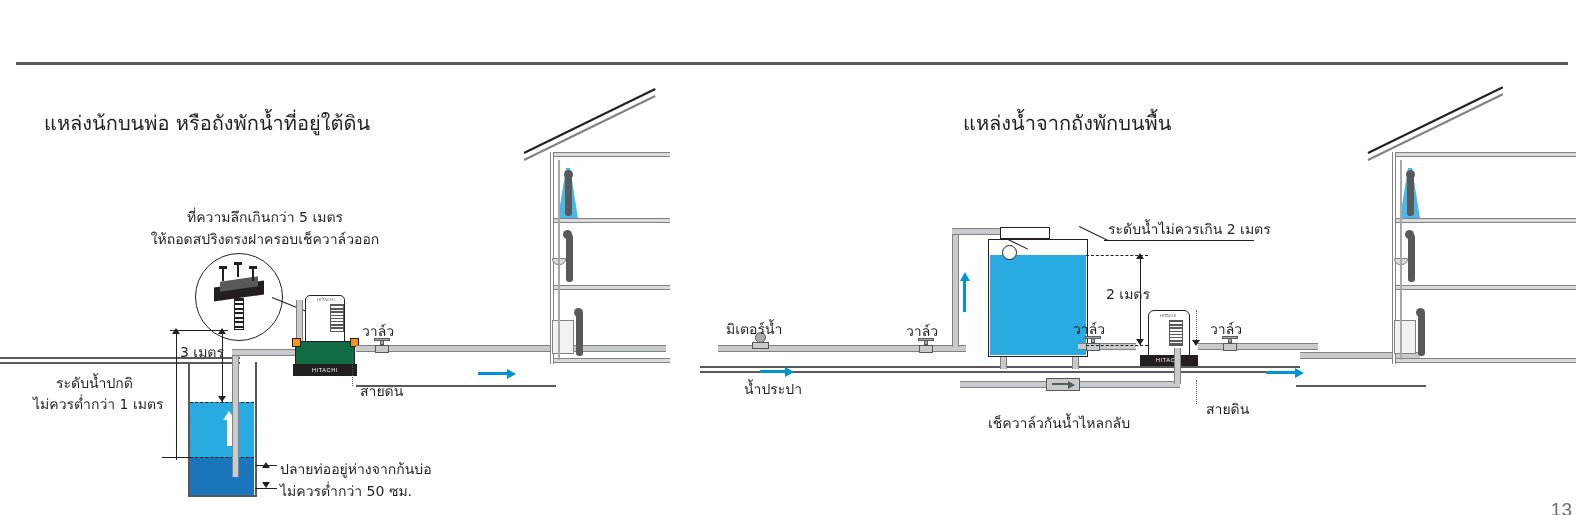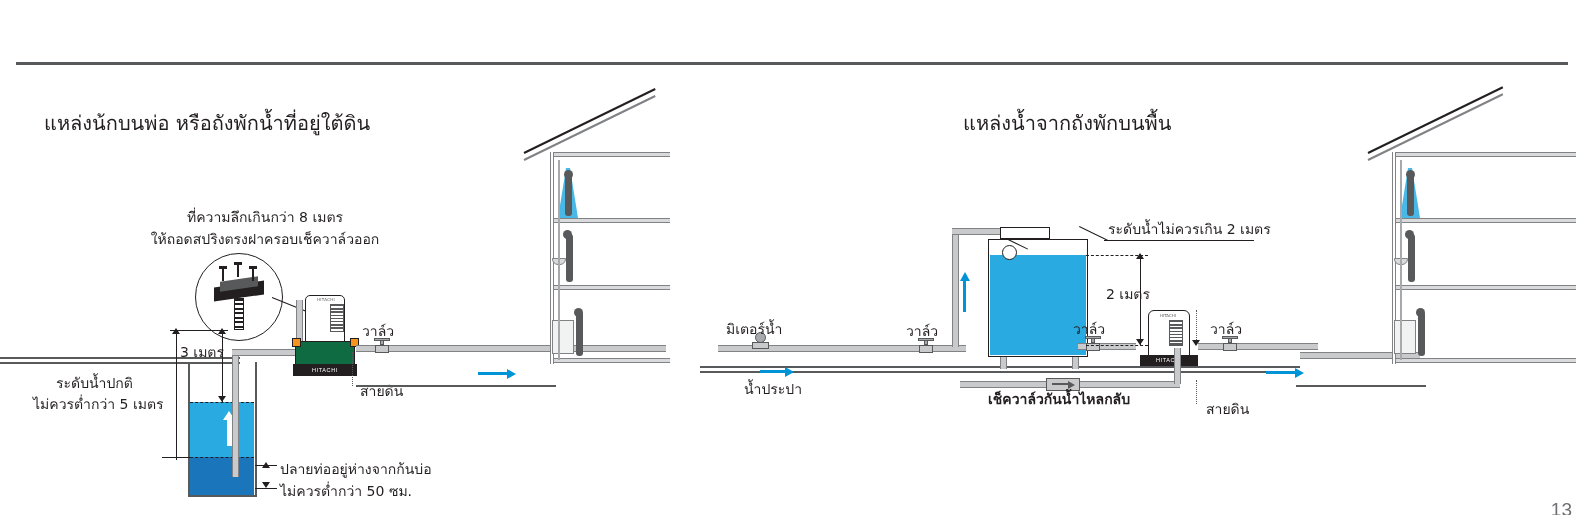--- a/index.html
+++ b/index.html
@@ -103,21 +103,21 @@
 
 <div class="page">
 
   <div class="cuttext"></div>
 
   <div class="title-rule"></div>
 
   <div>
     <div class="sect-head sh-left">แหล่งน้กบนพ่อ หรือถังพักน้ำที่อยู่ใต้ดิน</div>
 
-    <div class="lbl c" style="left:140px;top:206px;width:250px;">ที่ความลึกเกินกว่า 8 เมตร</div>
+    <div class="lbl c" style="left:140px;top:206px;width:250px;">ที่ความลึกเกินกว่า 5 เมตร</div>
     <div class="lbl c" style="left:110px;top:228px;width:310px;">ให้ถอดสปริงตรงฝาครอบเช็ควาล์วออก</div>
 
     <div class="inset" style="left:195px;top:253px;">
       <div class="vbody"></div>
       <div class="vbody2"></div>
       <div class="stk" style="left:26px;top:14px;"></div>
         <div class="stkt" style="left:23px;top:12px;"></div>
       <div class="stk" style="left:41px;top:10px;"></div>
         <div class="stkt" style="left:38px;top:8px;"></div>
       <div class="stk" style="left:56px;top:14px;"></div>
@@ -175,21 +175,21 @@
 
     <div class="dim" style="left:176px;top:330px;height:130px;"></div>
     <div class="arrow-up" style="left:172px;top:328px;"></div>
     <div class="dim" style="left:222px;top:330px;height:72px;"></div>
     <div class="arrow-up" style="left:218px;top:328px;"></div>
     <div class="arrow-dn" style="left:218px;top:396px;"></div>
     <div class="dimh" style="left:170px;top:330px;width:58px;"></div>
     <div class="lbl" style="left:180px;top:341px;">3 เมตร</div>
 
     <div class="lbl" style="left:56px;top:372px;">ระดับน้ำปกติ</div>
-    <div class="lbl" style="left:33px;top:393px;">ไม่ควรต่ำกว่า 5 เมตร</div>
+    <div class="lbl" style="left:33px;top:393px;">ไม่ควรต่ำกว่า 1 เมตร</div>
     <div class="dimh" style="left:162px;top:457px;width:30px;"></div>
     <div class="dim" style="left:176px;top:402px;height:56px;"></div>
 
     <div class="lbl" style="left:280px;top:458px;">ปลายท่ออยู่ห่างจากก้นบ่อ</div>
     <div class="lbl" style="left:280px;top:480px;">ไม่ควรต่ำกว่า 50 ซม.</div>
     <div class="dimh" style="left:255px;top:465px;width:22px;"></div>
     <div class="dimh" style="left:255px;top:488px;width:22px;"></div>
     <div class="arrow-up" style="left:262px;top:462px;"></div>
     <div class="arrow-dn" style="left:262px;top:482px;"></div>
 
@@ -284,21 +284,21 @@
     <div class="pipe-h" style="left:1198px;top:343px;width:120px;"></div>
     <div class="valve" style="left:1222px;top:338px;">
       <div class="hnd"></div>
         <div class="stem"></div>
         <div class="bdy"></div>
     </div>
     <div class="lbl" style="left:1210px;top:318px;">วาล์ว</div>
 
     <div class="pipe-h" style="left:960px;top:381px;width:220px;"></div>
     <div class="ckv" style="left:1046px;top:378px;"></div>
-    <div class="lbl" style="left:988px;top:388px;font-weight:bold;">เช็ควาล์วกันน้ำไหลกลับ</div>
+    <div class="lbl" style="left:988px;top:412px;">เช็ควาล์วกันน้ำไหลกลับ</div>
     <div class="pipe-v" style="left:1174px;top:348px;height:36px;"></div>
 
     <div class="dot-v" style="left:1196px;top:310px;height:34px;"></div>
     <div class="arrow-dn" style="left:1192px;top:340px;"></div>
     <div class="dot-v" style="left:1196px;top:380px;height:24px;"></div>
     <div class="lbl" style="left:1206px;top:398px;">สายดิน</div>
 
     <div class="pipe-h" style="left:1300px;top:352px;width:120px;"></div>
     <div class="flow" style="left:1266px;top:371px;width:30px;"></div>
     <div class="ln hline dark" style="left:1296px;top:385px;width:130px;"></div>

